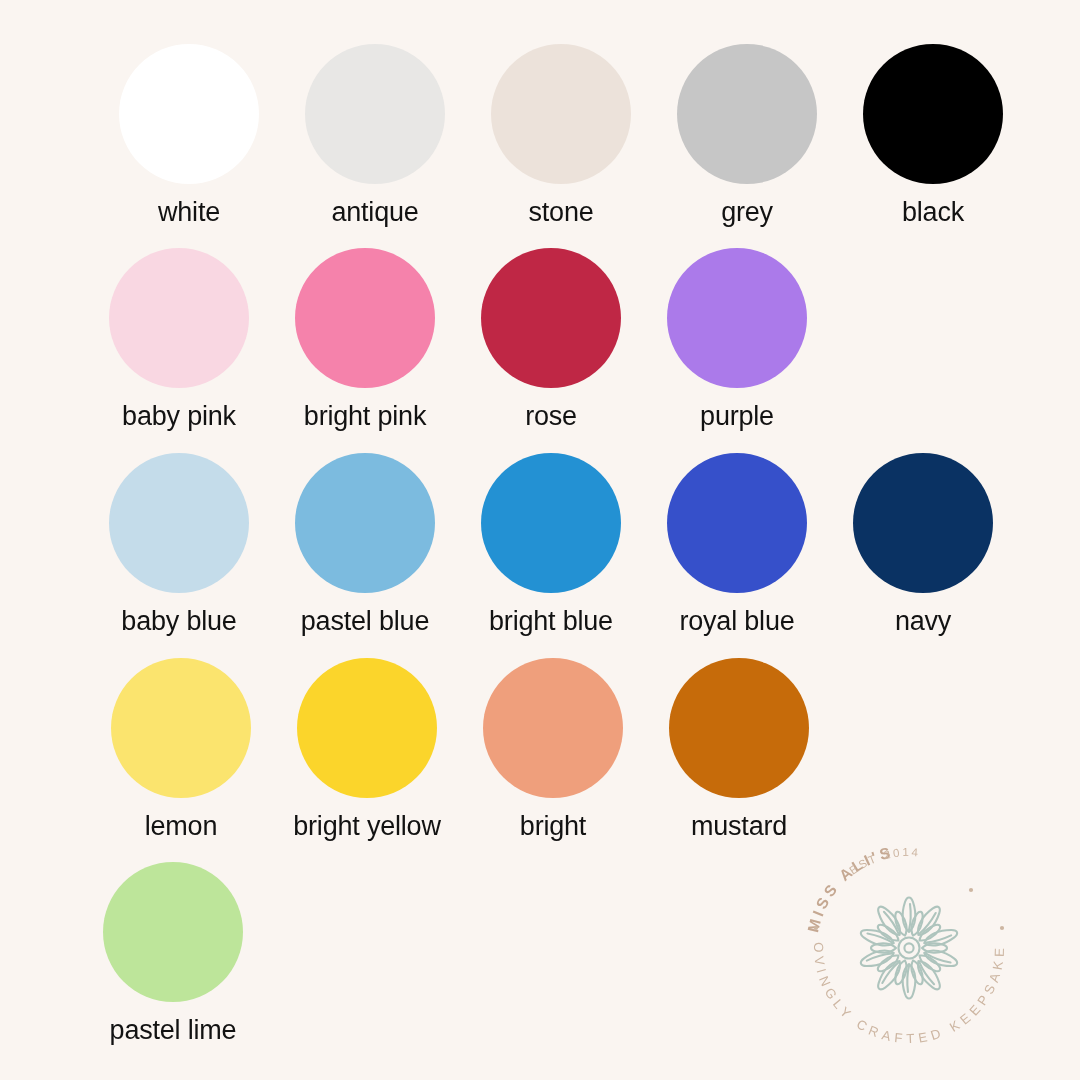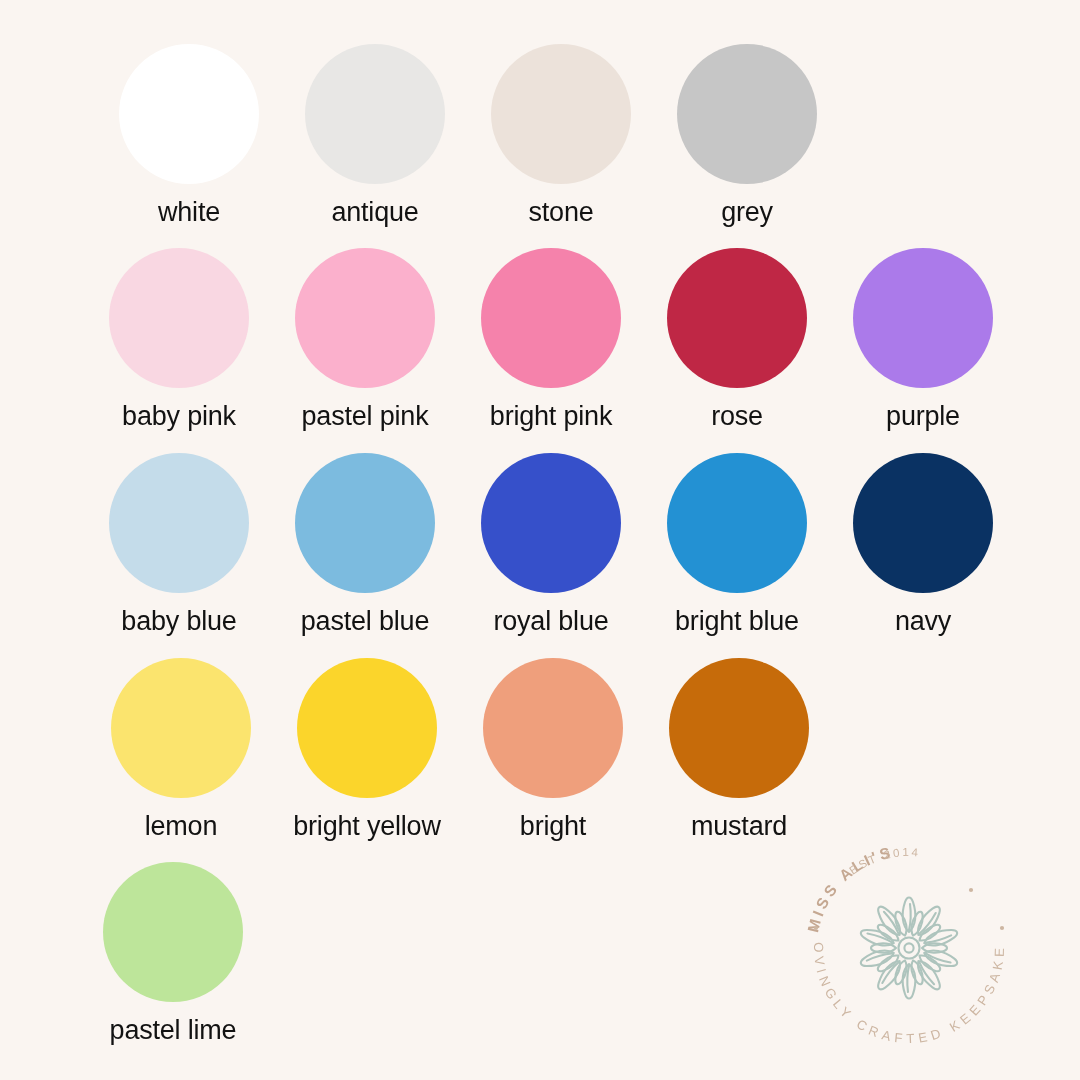--- a/index.html
+++ b/index.html
@@ -117,31 +117,31 @@
         <span class="swatch-label">antique</span>
       </div>
       <div class="swatch-cell">
         <span class="swatch-dot" style="background: rgb(236, 226, 218);"></span>
         <span class="swatch-label">stone</span>
       </div>
       <div class="swatch-cell">
         <span class="swatch-dot" style="background: rgb(198, 198, 198);"></span>
         <span class="swatch-label">grey</span>
       </div>
+      <div class="swatch-cell">
+        <span class="swatch-dot" style="background: rgb(0, 0, 0);"></span>
+        <span class="swatch-label">black</span>
+      </div>
     </div>
     <div class="swatch-row" style="top: 248px; padding-left: 78px;">
       <div class="swatch-cell">
         <span class="swatch-dot" style="background: rgb(249, 215, 226);"></span>
         <span class="swatch-label">baby pink</span>
       </div>
       <div class="swatch-cell">
-        <span class="swatch-dot" style="background: rgb(251, 176, 204);"></span>
-        <span class="swatch-label">pastel pink</span>
-      </div>
-      <div class="swatch-cell">
         <span class="swatch-dot" style="background: rgb(245, 130, 171);"></span>
         <span class="swatch-label">bright pink</span>
       </div>
       <div class="swatch-cell">
         <span class="swatch-dot" style="background: rgb(191, 39, 69);"></span>
         <span class="swatch-label">rose</span>
       </div>
       <div class="swatch-cell">
         <span class="swatch-dot" style="background: rgb(171, 122, 234);"></span>
         <span class="swatch-label">purple</span>
@@ -150,26 +150,26 @@
     <div class="swatch-row" style="top: 453px; padding-left: 78px;">
       <div class="swatch-cell">
         <span class="swatch-dot" style="background: rgb(196, 220, 234);"></span>
         <span class="swatch-label">baby blue</span>
       </div>
       <div class="swatch-cell">
         <span class="swatch-dot" style="background: rgb(124, 187, 223);"></span>
         <span class="swatch-label">pastel blue</span>
       </div>
       <div class="swatch-cell">
+        <span class="swatch-dot" style="background: rgb(35, 145, 211);"></span>
+        <span class="swatch-label">bright blue</span>
+      </div>
+      <div class="swatch-cell">
         <span class="swatch-dot" style="background: rgb(54, 80, 202);"></span>
         <span class="swatch-label">royal blue</span>
-      </div>
-      <div class="swatch-cell">
-        <span class="swatch-dot" style="background: rgb(35, 145, 211);"></span>
-        <span class="swatch-label">bright blue</span>
       </div>
       <div class="swatch-cell">
         <span class="swatch-dot" style="background: rgb(10, 50, 99);"></span>
         <span class="swatch-label">navy</span>
       </div>
     </div>
     <div class="swatch-row" style="top: 658px; padding-left: 80px;">
       <div class="swatch-cell">
         <span class="swatch-dot" style="background: rgb(251, 228, 110);"></span>
         <span class="swatch-label">lemon</span>

